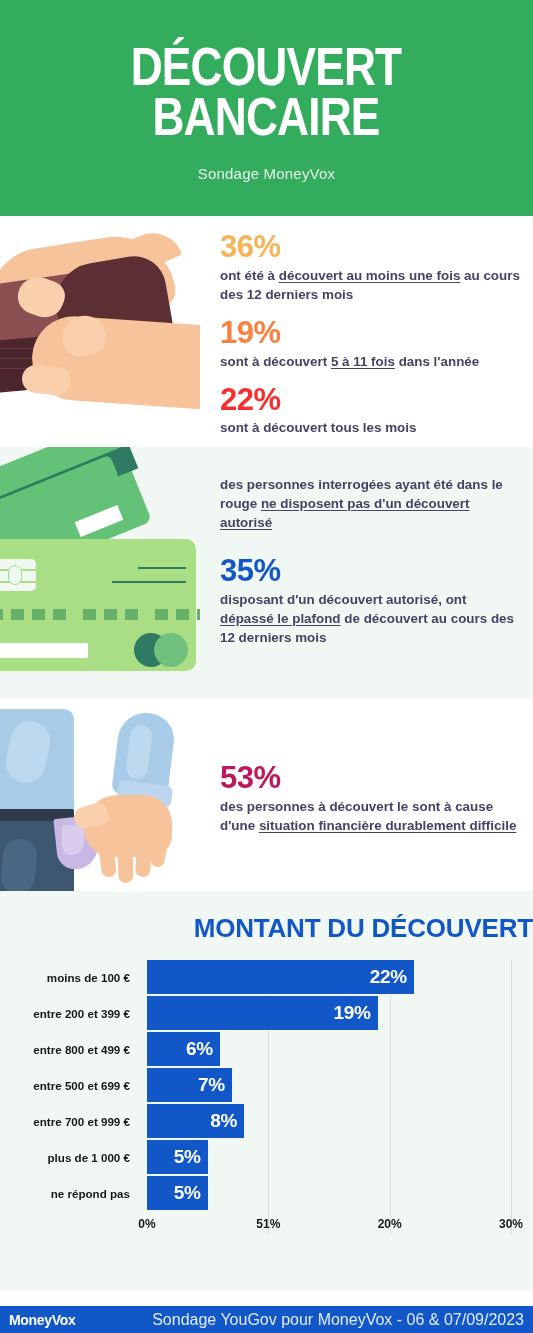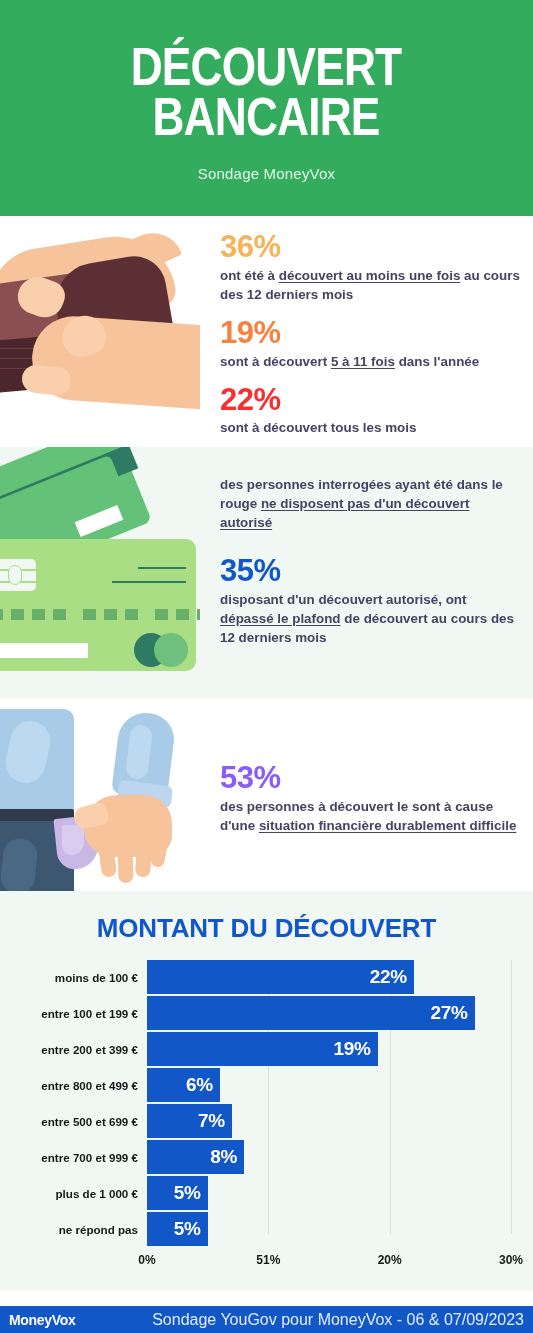--- a/index.html
+++ b/index.html
@@ -288,21 +288,21 @@
   }
 
   
   .chart-sect {
     background: #F1F8F3;
     padding: 22px 0 8px 0;
     height: 400px;
     position: relative;
   }
   .chart-title {
-    text-align: center;
+    text-align: right;
     color: #1157C8;
     font-size: 26px;
     font-weight: 800;
     letter-spacing: -0.2px;
     margin-bottom: 16px;
   }
   .plot {
     position: relative;
     margin: 0 22px 0 0;
     height: 300px;
@@ -313,21 +313,21 @@
   }
   .rows { position: relative; }
   .brow {
     display: flex; align-items: center;
     height: 34px;
     margin-bottom: 2px;
   }
   .blabel {
     width: 147px; flex: 0 0 147px;
     text-align: right;
-    padding-right: 9px;
+    padding-right: 17px;
     font-size: 11.6px;
     font-weight: 700;
     color: #17181A;
     white-space: nowrap;
   }
   .btrack { position: relative; flex: 1; height: 34px; }
   .bar {
     position: absolute; left: 0; top: 0; height: 34px;
     background: #1157C8;
     display: flex; align-items: center; justify-content: flex-end;
@@ -461,21 +461,21 @@
       <div class="cuff"></div>
       <div class="hand3"></div>
       <div class="thumb3"></div>
       <div class="fing f1"></div>
       <div class="fing f2"></div>
       <div class="fing f3"></div>
       <div class="fing f4"></div>
     </div>
     <div class="stats">
       <div class="stat" style="margin-top:48px">
-        <div class="pct" style="color:#8b5cf6">53%</div>
+        <div class="pct" style="color:#be185d">53%</div>
         <div class="desc"><span>des personnes à découvert le sont à cause d'une </span><span class="u">situation financière durablement difficile</span></div>
       </div>
     </div>
   </div>
 
   <div class="chart-sect">
     <div class="chart-title">MONTANT DU DÉCOUVERT</div>
     <div class="plot">
       <div id="gridlines">
           <div class="grid-line" style="left: 268.333px;"></div>
@@ -485,28 +485,20 @@
       <div class="rows" id="bar-rows">
           <div class="brow">
             <div class="blabel">moins de 100 €</div>
             <div class="btrack">
               <div class="bar" style="width: 266.933px; background: rgb(17, 87, 200);">
                 <span class="bval">22%</span>
               </div>
             </div>
           </div>
           <div class="brow">
-            <div class="blabel">entre 100 et 199 €</div>
-            <div class="btrack">
-              <div class="bar" style="width: 327.6px; background: rgb(17, 87, 200);">
-                <span class="bval">27%</span>
-              </div>
-            </div>
-          </div>
-          <div class="brow">
             <div class="blabel">entre 200 et 399 €</div>
             <div class="btrack">
               <div class="bar" style="width: 230.533px; background: rgb(17, 87, 200);">
                 <span class="bval">19%</span>
               </div>
             </div>
           </div>
           <div class="brow">
             <div class="blabel">entre 800 et 499 €</div>
             <div class="btrack">

